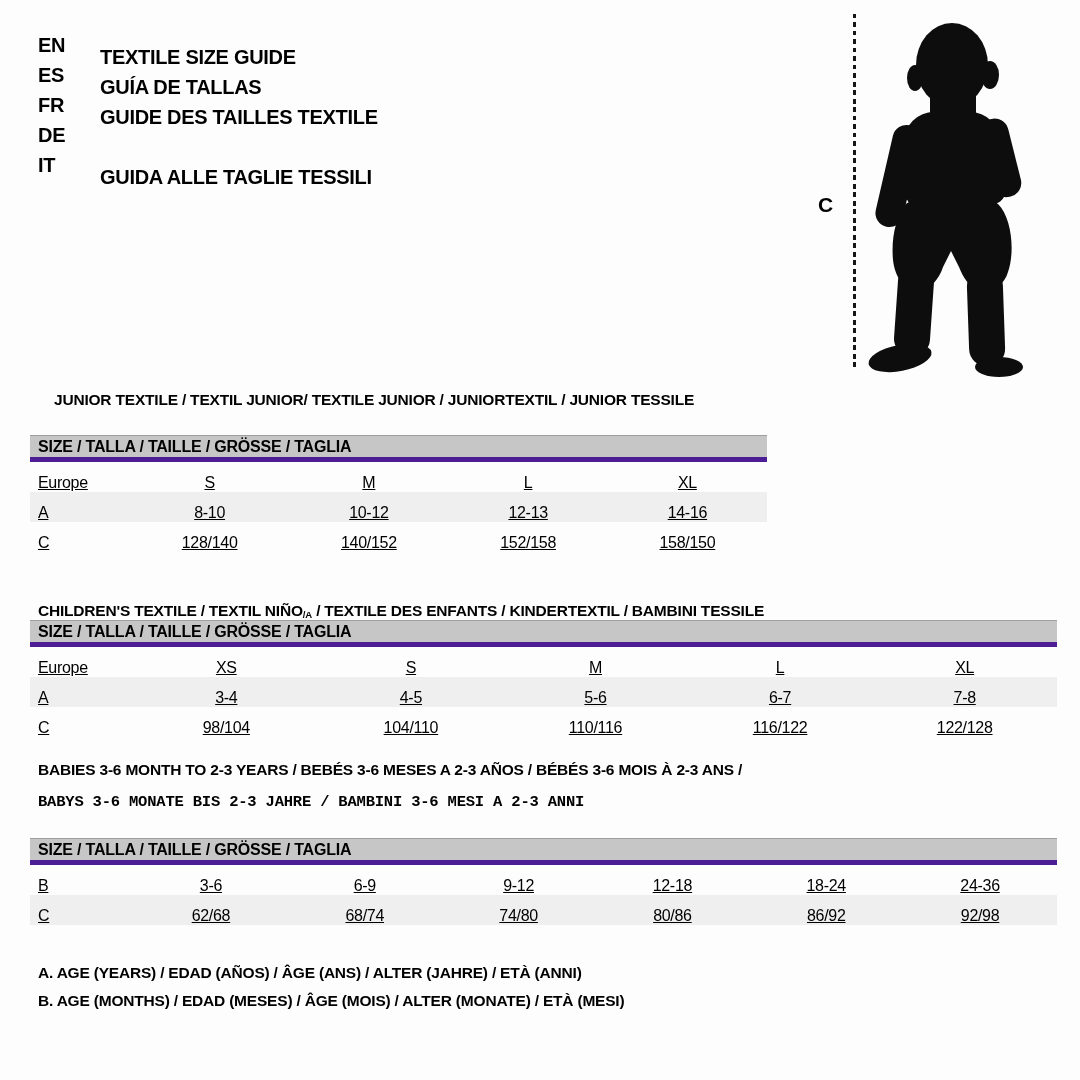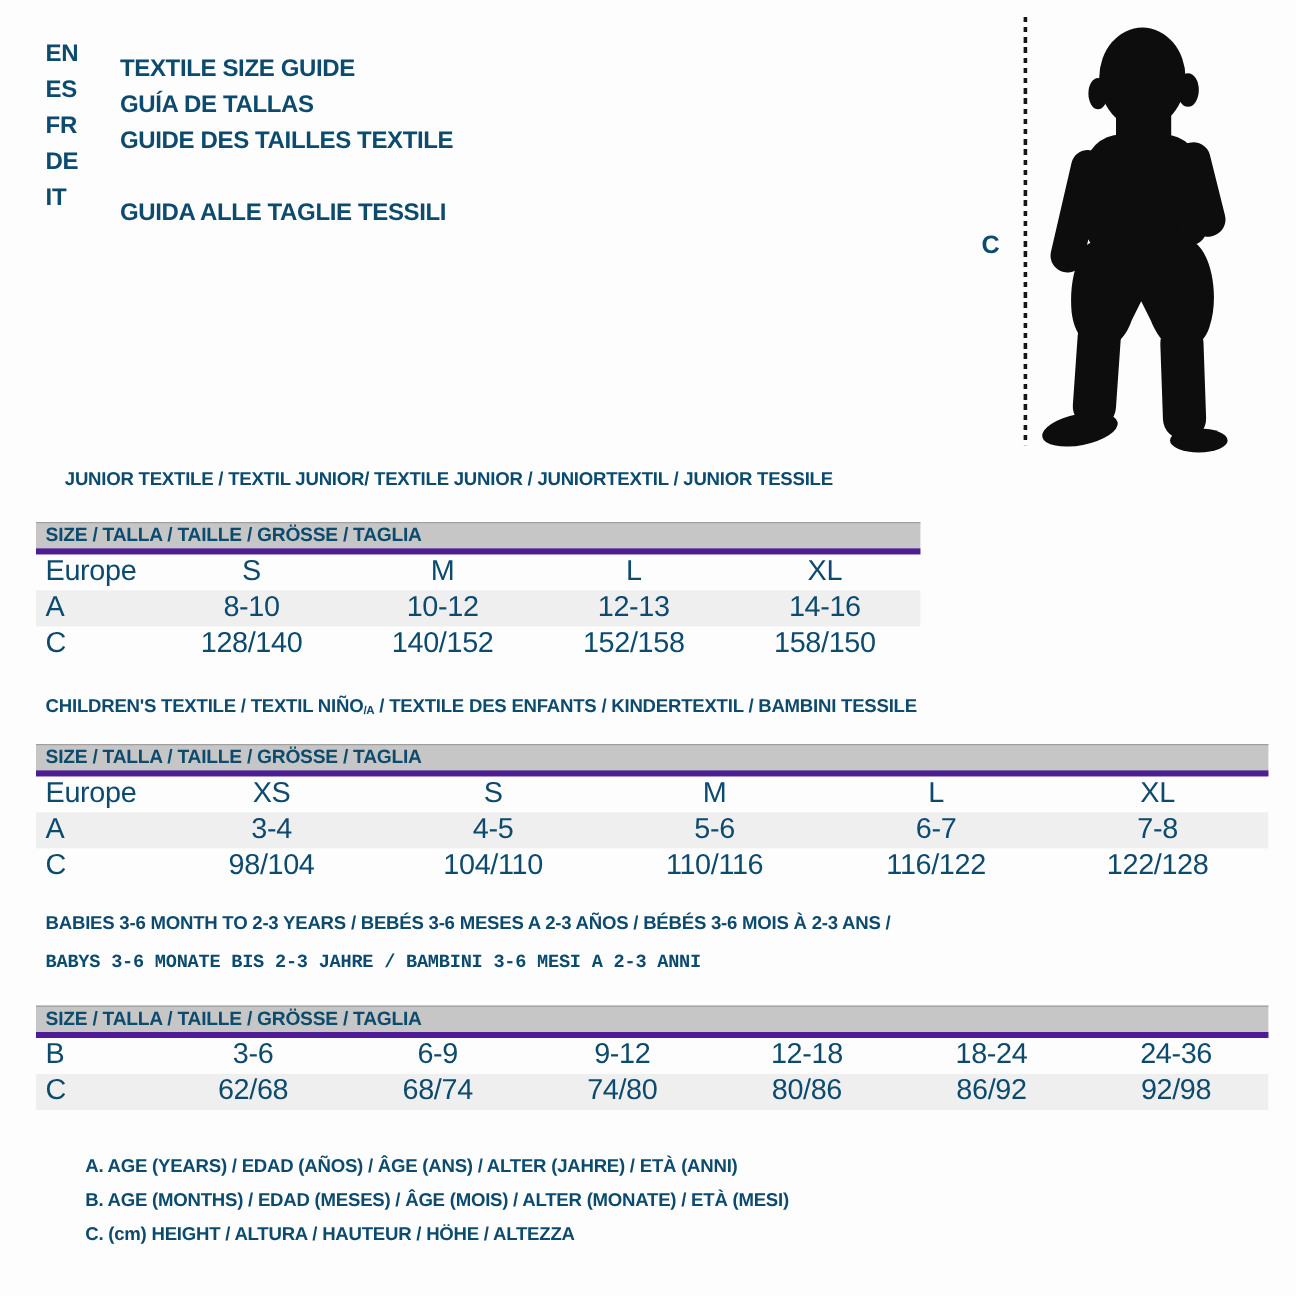--- a/index.html
+++ b/index.html
@@ -1,18 +1,18 @@
 <!DOCTYPE html>
 <html><head>
 <meta charset="utf-8">
 <style>
   html,body { margin:0; padding:0; background:#ffffff; }
   .canvas {
     position:relative; width:1080px; height:1080px; background:#fdfdfd;
-    font-family:"Liberation Sans", sans-serif; color:#0c4a6e; overflow:hidden;
+    font-family:"Liberation Sans", sans-serif; color:#000000; overflow:hidden;
   }
 
   
   .lang-list { position:absolute; left:38px; top:30px; }
   .lang-row { display:flex; height:30px; align-items:center; }
   .lang-code { width:62px; font-weight:bold; font-size:20px; letter-spacing:-0.3px; }
   .lang-title { font-weight:bold; font-size:20px; letter-spacing:-0.3px; white-space:nowrap;margin-top:24px; }
 
   
   .measure-line {
@@ -22,42 +22,42 @@
   .measure-label { position:absolute; left:818px; top:193px; font-size:21px; font-weight:bold; }
   .silhouette { position:absolute; left:858px; top:6px; }
 
   
   .section-heading {
     position:absolute; left:38px; font-size:15.5px; font-weight:bold;
     letter-spacing:-0.2px; white-space:nowrap;
   }
   .section-heading sub { font-size:0.62em; vertical-align:baseline; position:relative; top:0.25em; }
   #heading-junior { top:391px;margin-left:16px; }
-  #heading-children { top:580px; }
+  #heading-children { top:602px; }
   #heading-babies-1 { top:761px; }
   #heading-babies-2 { top:793px;font-family:Liberation Mono, monospace; }
 
   
   .size-table { position:absolute; left:30px; }
   #table-junior { top:435px; width:737px; }
   #table-children { top:620px; width:1027px; }
   #table-babies { top:838px; width:1027px; }
   .size-header {
     height:27px; background:#c6c6c6; display:flex; align-items:center;
     padding-left:8px; font-size:16px; font-weight:bold; letter-spacing:-0.2px;
     border-top:1px solid #9f9f9f; border-bottom:5px solid #4c1d95; box-sizing:border-box;
   }
-  .t-row { display:flex; height:30px; align-items:flex-start; font-size:24px; letter-spacing:-0.3px; }
+  .t-row { display:flex; height:30px; align-items:flex-end; font-size:16px; letter-spacing:-0.3px;text-decoration:underline; }
   .t-row.shaded { background:#efefef; }
   .t-label { width:92px; padding-left:8px; flex:0 0 auto; }
   #table-children .t-label, #table-babies .t-label { width:96px; }
   .t-cell { flex:1 1 0; text-align:center; }
 
   
-  .legend { position:absolute; left:38px; top:959px; font-size:15.5px; font-weight:bold; letter-spacing:-0.2px;margin-left:33px; }
+  .legend { position:absolute; left:38px; top:959px; font-size:15.5px; font-weight:bold; letter-spacing:-0.2px; }
   .legend-line { height:28px; line-height:28px; white-space:nowrap; }
 </style>
 </head>
 <body>
 
 <div class="canvas">
 
   <div class="lang-list">
     <div class="lang-row">
       <span class="lang-code">EN</span>
@@ -187,16 +187,15 @@
       <span class="t-cell">74/80</span>
       <span class="t-cell">80/86</span>
       <span class="t-cell">86/92</span>
       <span class="t-cell">92/98</span>
     </div>
   </div>
 
   <div class="legend">
     <div class="legend-line">A. AGE (YEARS) / EDAD (AÑOS) / ÂGE (ANS) / ALTER (JAHRE) / ETÀ (ANNI)</div>
     <div class="legend-line">B. AGE (MONTHS) / EDAD (MESES) / ÂGE (MOIS) / ALTER (MONATE) / ETÀ (MESI)</div>
-    <div class="legend-line">C. (cm) HEIGHT / ALTURA / HAUTEUR / HÖHE / ALTEZZA</div>
   </div>
 
 </div>
 
 </body></html>

